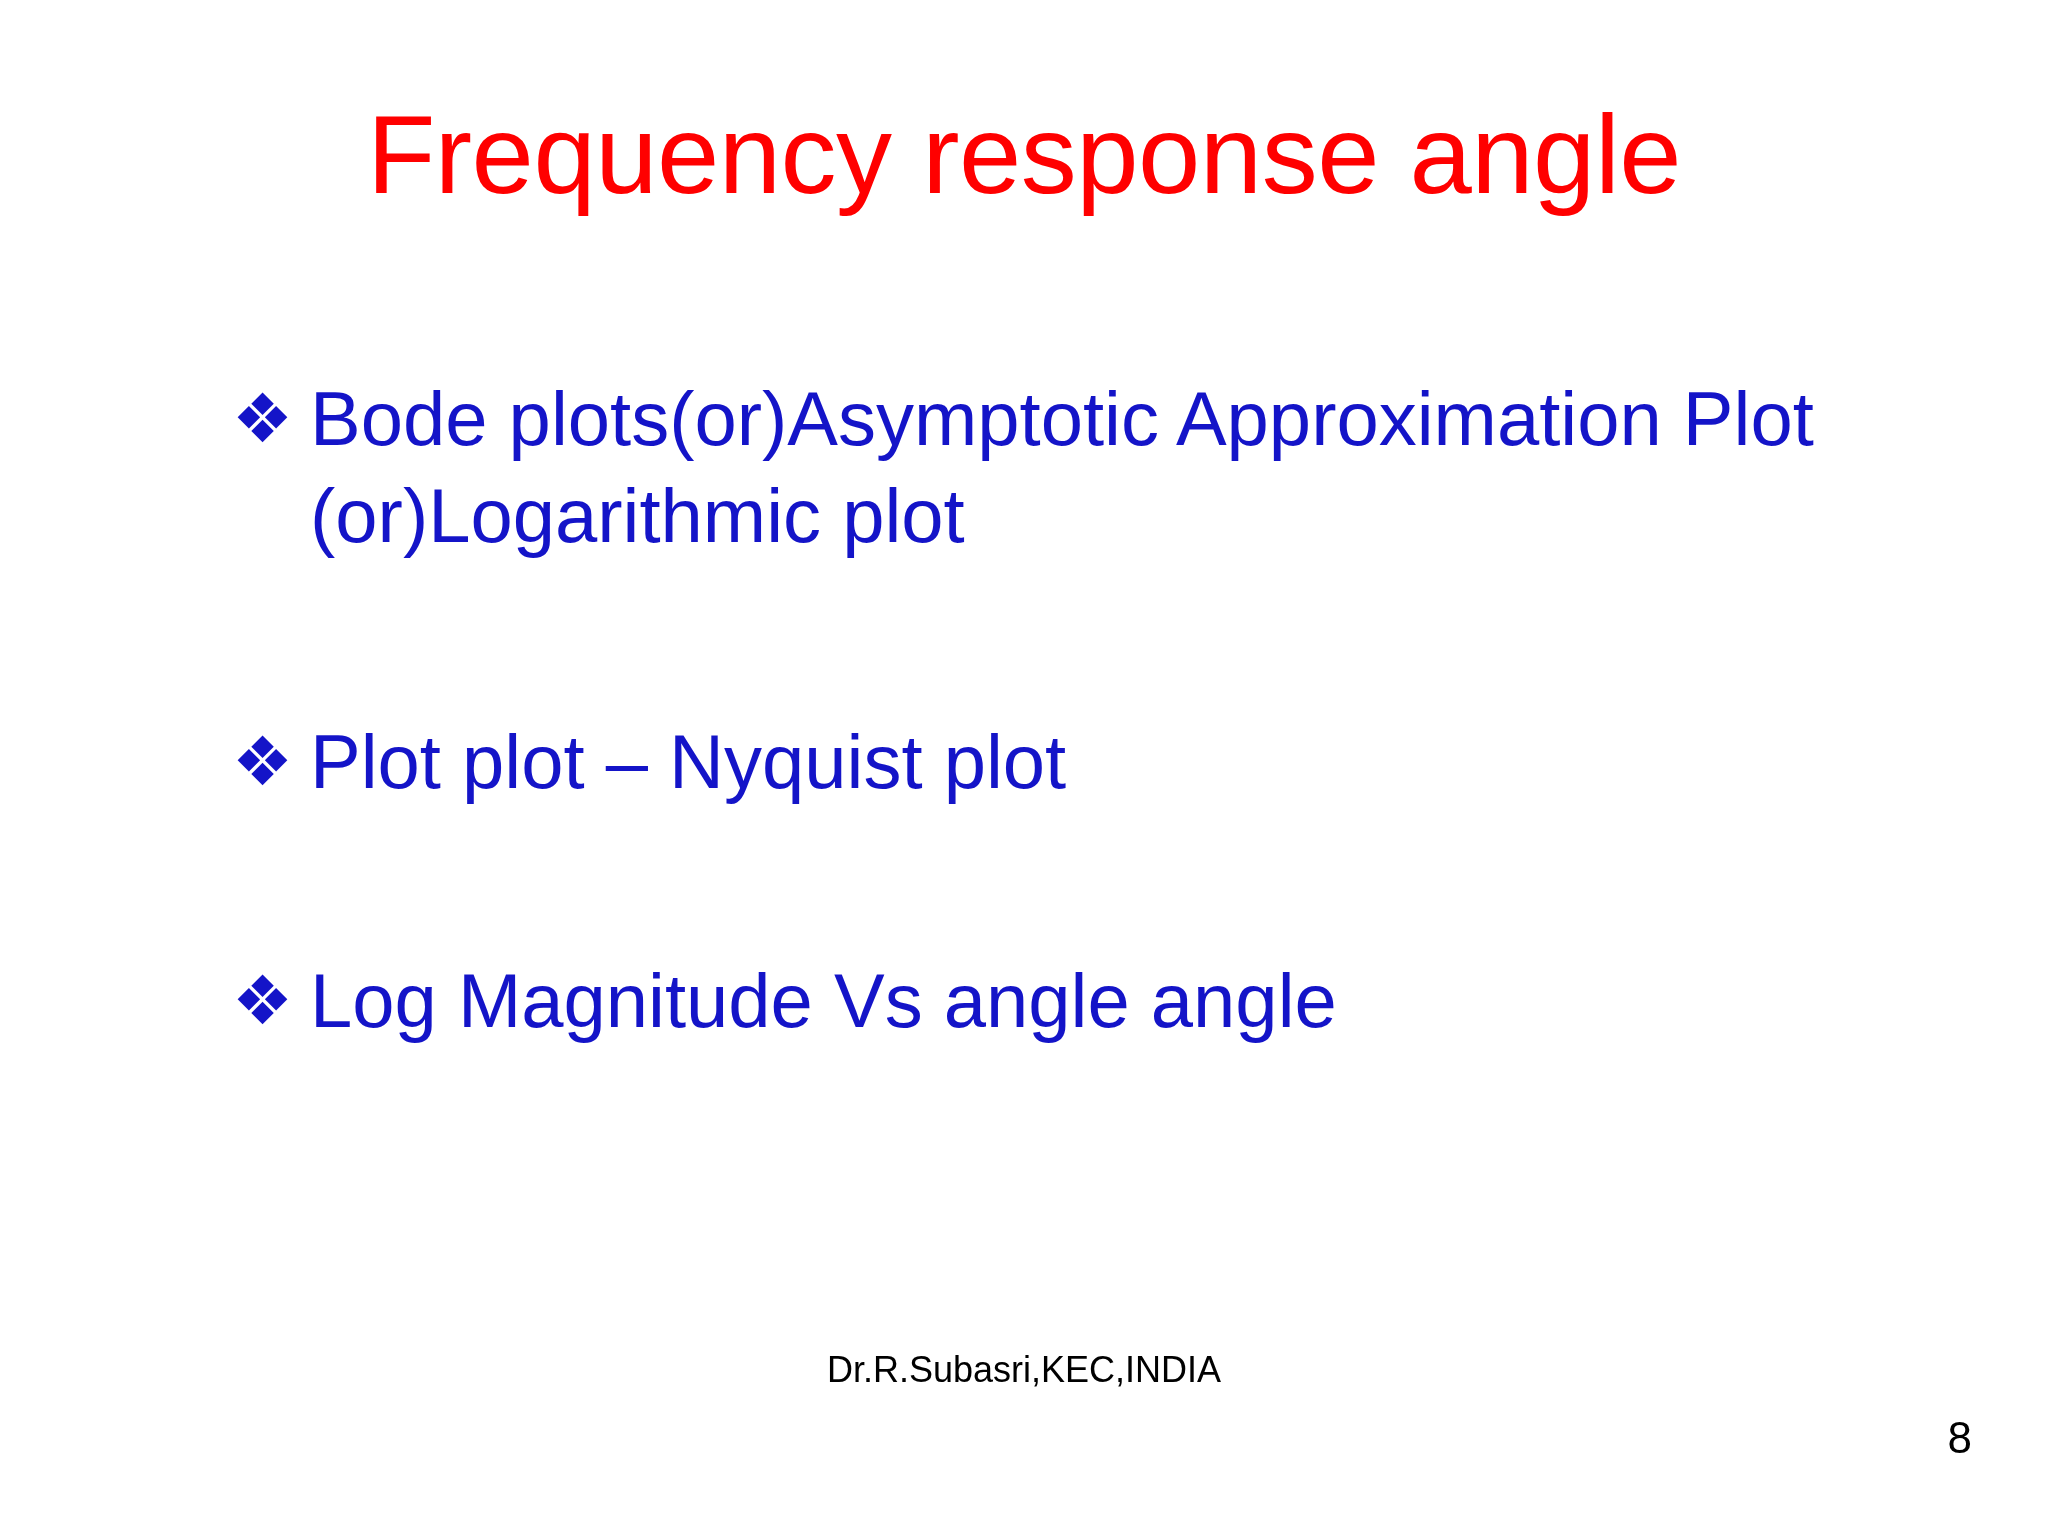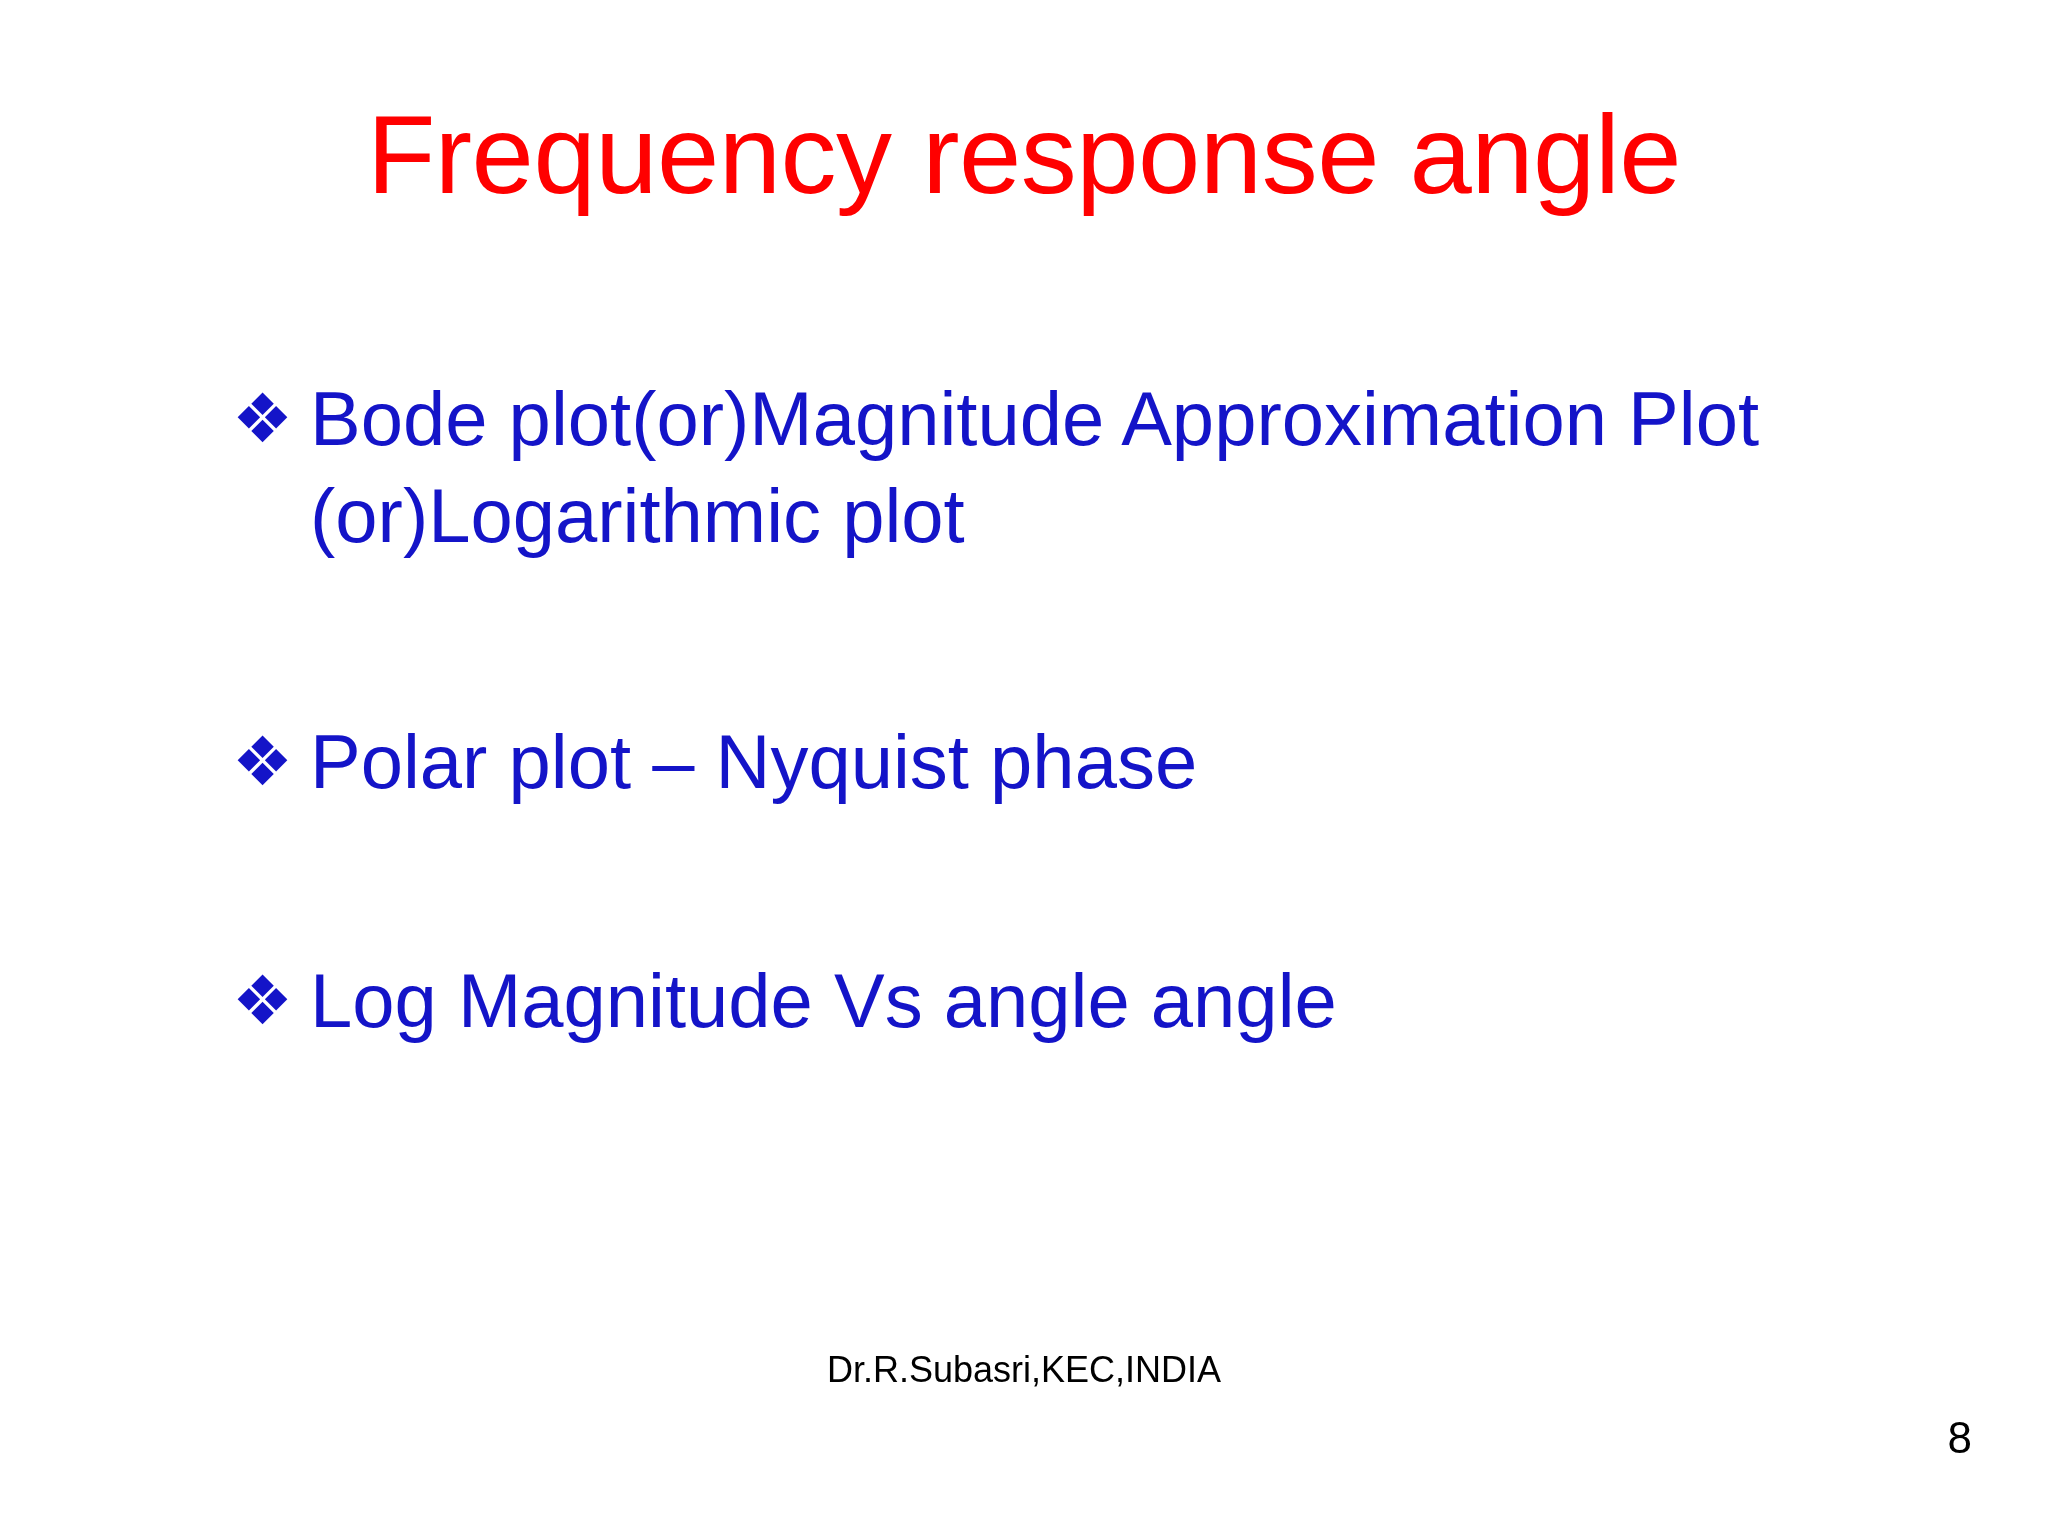--- a/index.html
+++ b/index.html
@@ -94,27 +94,27 @@
 </head>
 <body>
 
 <div class="slide">
 
   <div class="slide-title">Frequency response angle</div>
 
   <div class="body">
 
     <p class="bullet">
-      <span class="marker">❖</span><span class="btext">Bode plot(or)Magnitude Approximation Plot (or)Logarithmic plot</span>
+      <span class="marker">❖</span><span class="btext">Bode plots(or)Asymptotic Approximation Plot (or)Logarithmic plot</span>
     </p>
 
     <div class="gap-1"></div>
 
     <p class="bullet">
-      <span class="marker">❖</span><span class="btext">Polar plot – Nyquist phase</span>
+      <span class="marker">❖</span><span class="btext">Plot plot – Nyquist plot</span>
     </p>
 
     <div class="gap-2"></div>
 
     <p class="bullet">
       <span class="marker">❖</span><span class="btext">Log Magnitude Vs angle angle</span>
     </p>
 
   </div>
 

